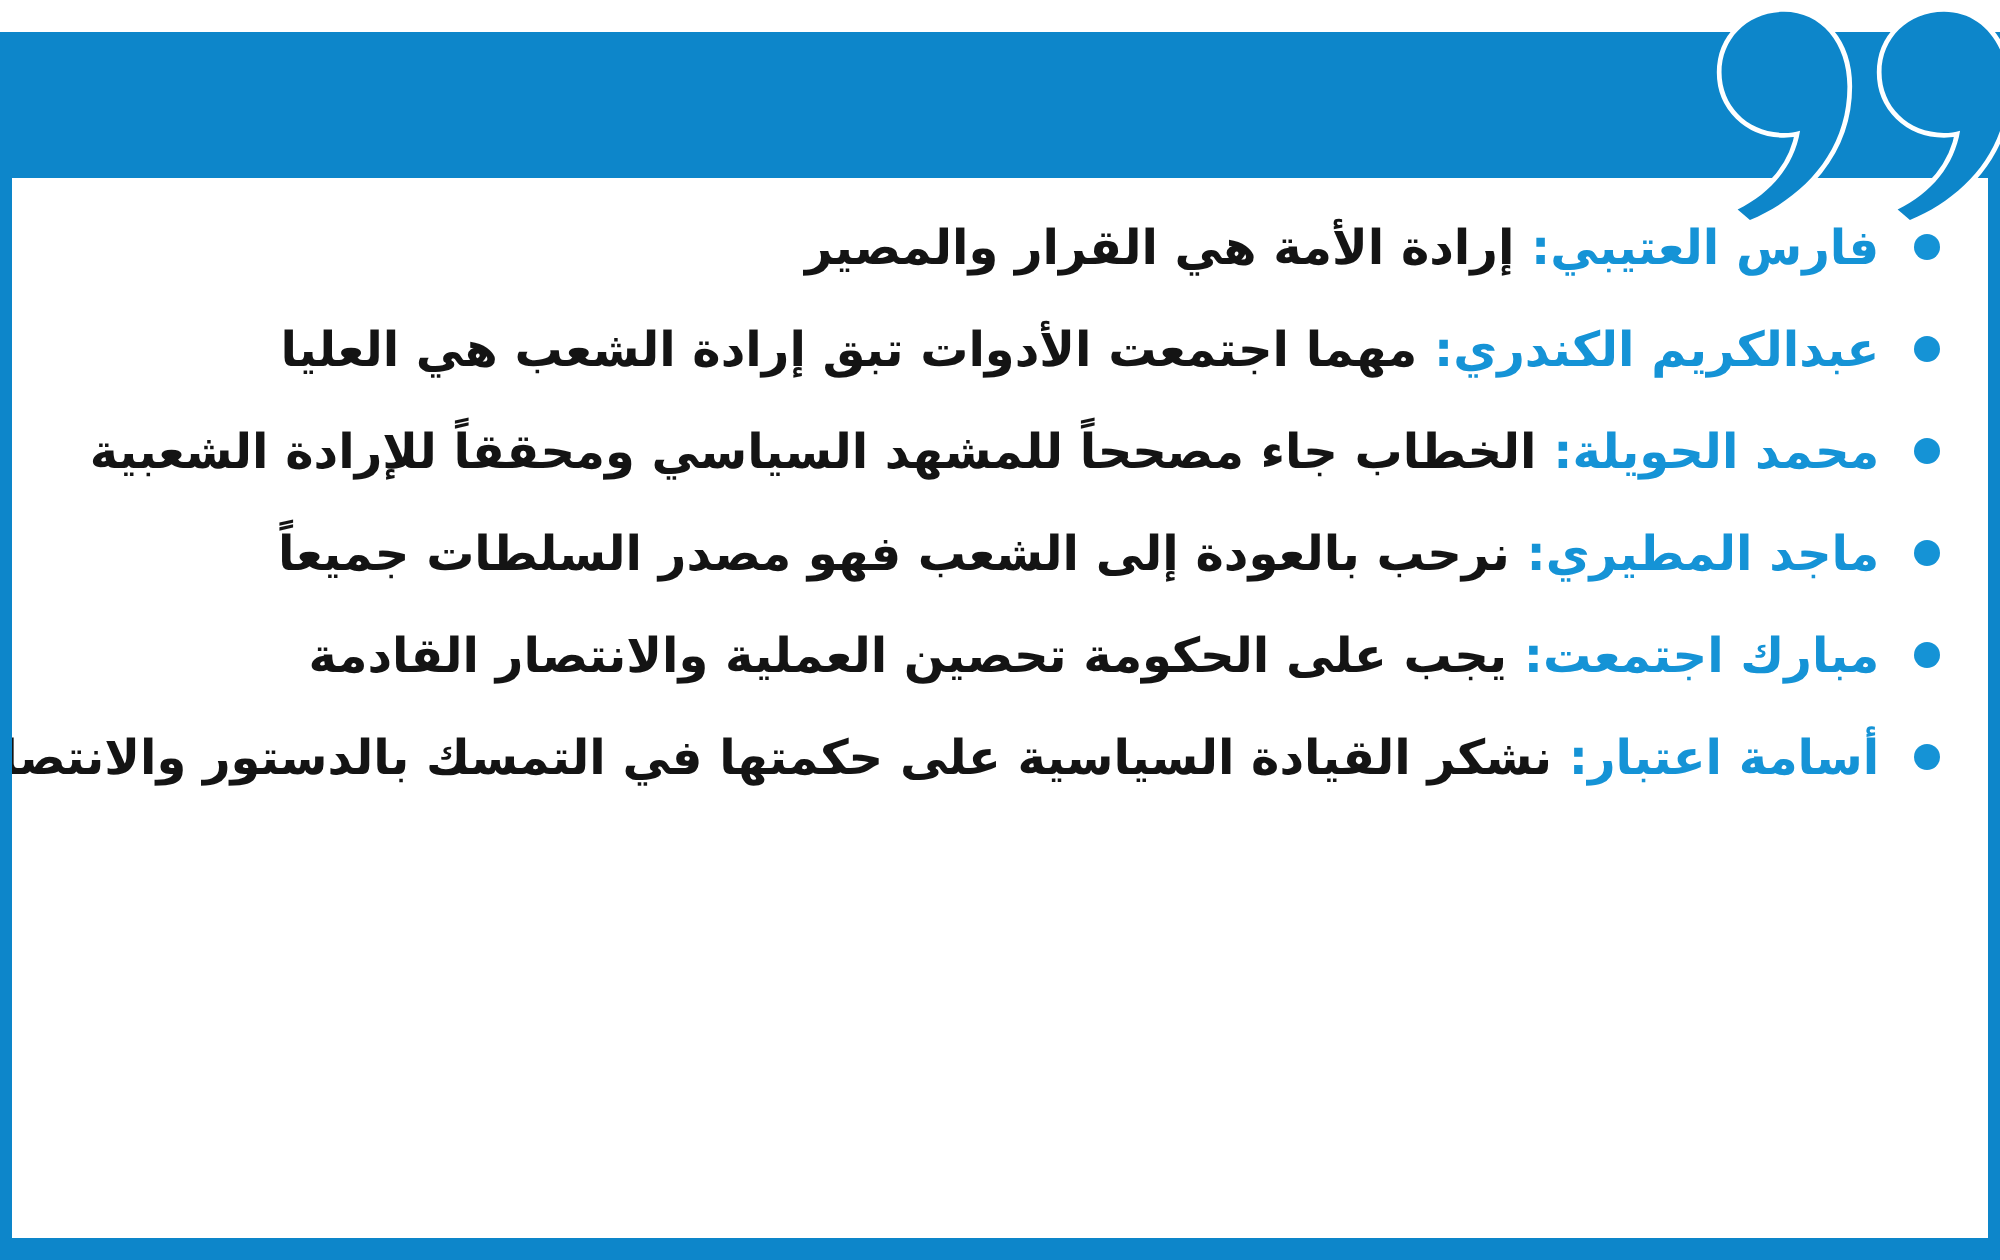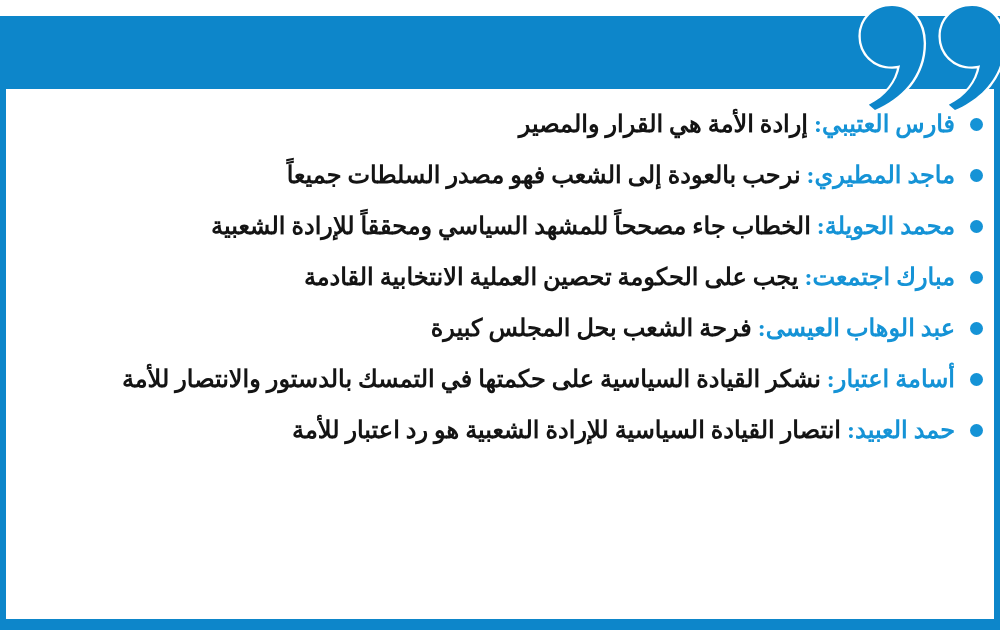--- a/index.html
+++ b/index.html
@@ -44,24 +44,23 @@
     width: 80px;
     height: 106px;
     flex: 0 0 auto;
   }
   .content {
     box-sizing: border-box;
     height: 541px;
     border-left: 6px solid var(--bar-blue);
     border-right: 6px solid var(--bar-blue);
     border-bottom: 11px solid var(--bar-blue);
-    padding: 10px 11px 0 8px;
+    padding: 10px 24px 0 8px;
     background: #ffffff;
     overflow: hidden;
-    font-family: Liberation Serif, serif;
   }
   .quotes-list {
     direction: rtl;
   }
   .quote-row {
     direction: rtl;
     text-align: right;
     height: 51px;
     line-height: 51px;
     white-space: nowrap;
@@ -106,47 +105,43 @@
   </div>
 
   <div class="content">
     <div class="quotes-list">
   <div class="quote-row">
     <span class="bullet"></span>
     <span class="qname">فارس العتيبي: </span><span class="qtext">إرادة الأمة هي القرار والمصير</span>
   </div>
 
 
-
   <div class="quote-row">
     <span class="bullet"></span>
-    <span class="qname">ماجد المطيري: </span><span class="qtext">نرحب بالعودة إلى الشعب فهو مصدر السلطات جميعاً</span>
+    <span class="qname">عبدالكريم الكندري: </span><span class="qtext">مهما اجتمعت الأدوات تبق إرادة الشعب هي العليا</span>
   </div>
 
   <div class="quote-row">
     <span class="bullet"></span>
     <span class="qname">محمد الحويلة: </span><span class="qtext">الخطاب جاء مصححاً للمشهد السياسي ومحققاً للإرادة الشعبية</span>
   </div>
 
   <div class="quote-row">
     <span class="bullet"></span>
-    <span class="qname">مبارك اجتمعت: </span><span class="qtext">يجب على الحكومة تحصين العملية الانتخابية القادمة</span>
+    <span class="qname">ماجد المطيري: </span><span class="qtext">نرحب بالعودة إلى الشعب فهو مصدر السلطات جميعاً</span>
   </div>
 
   <div class="quote-row">
     <span class="bullet"></span>
-    <span class="qname">عبد الوهاب العيسى: </span><span class="qtext">فرحة الشعب بحل المجلس كبيرة</span>
+    <span class="qname">مبارك اجتمعت: </span><span class="qtext">يجب على الحكومة تحصين العملية والانتصار القادمة</span>
   </div>
+
 
   <div class="quote-row">
     <span class="bullet"></span>
     <span class="qname">أسامة اعتبار: </span><span class="qtext">نشكر القيادة السياسية على حكمتها في التمسك بالدستور والانتصار للأمة</span>
   </div>
 
-  <div class="quote-row">
-    <span class="bullet"></span>
-    <span class="qname">حمد العبيد: </span><span class="qtext">انتصار القيادة السياسية للإرادة الشعبية هو رد اعتبار للأمة</span>
-  </div>
 
 </div>
   </div>
 
 </div>
 
 </body></html>

